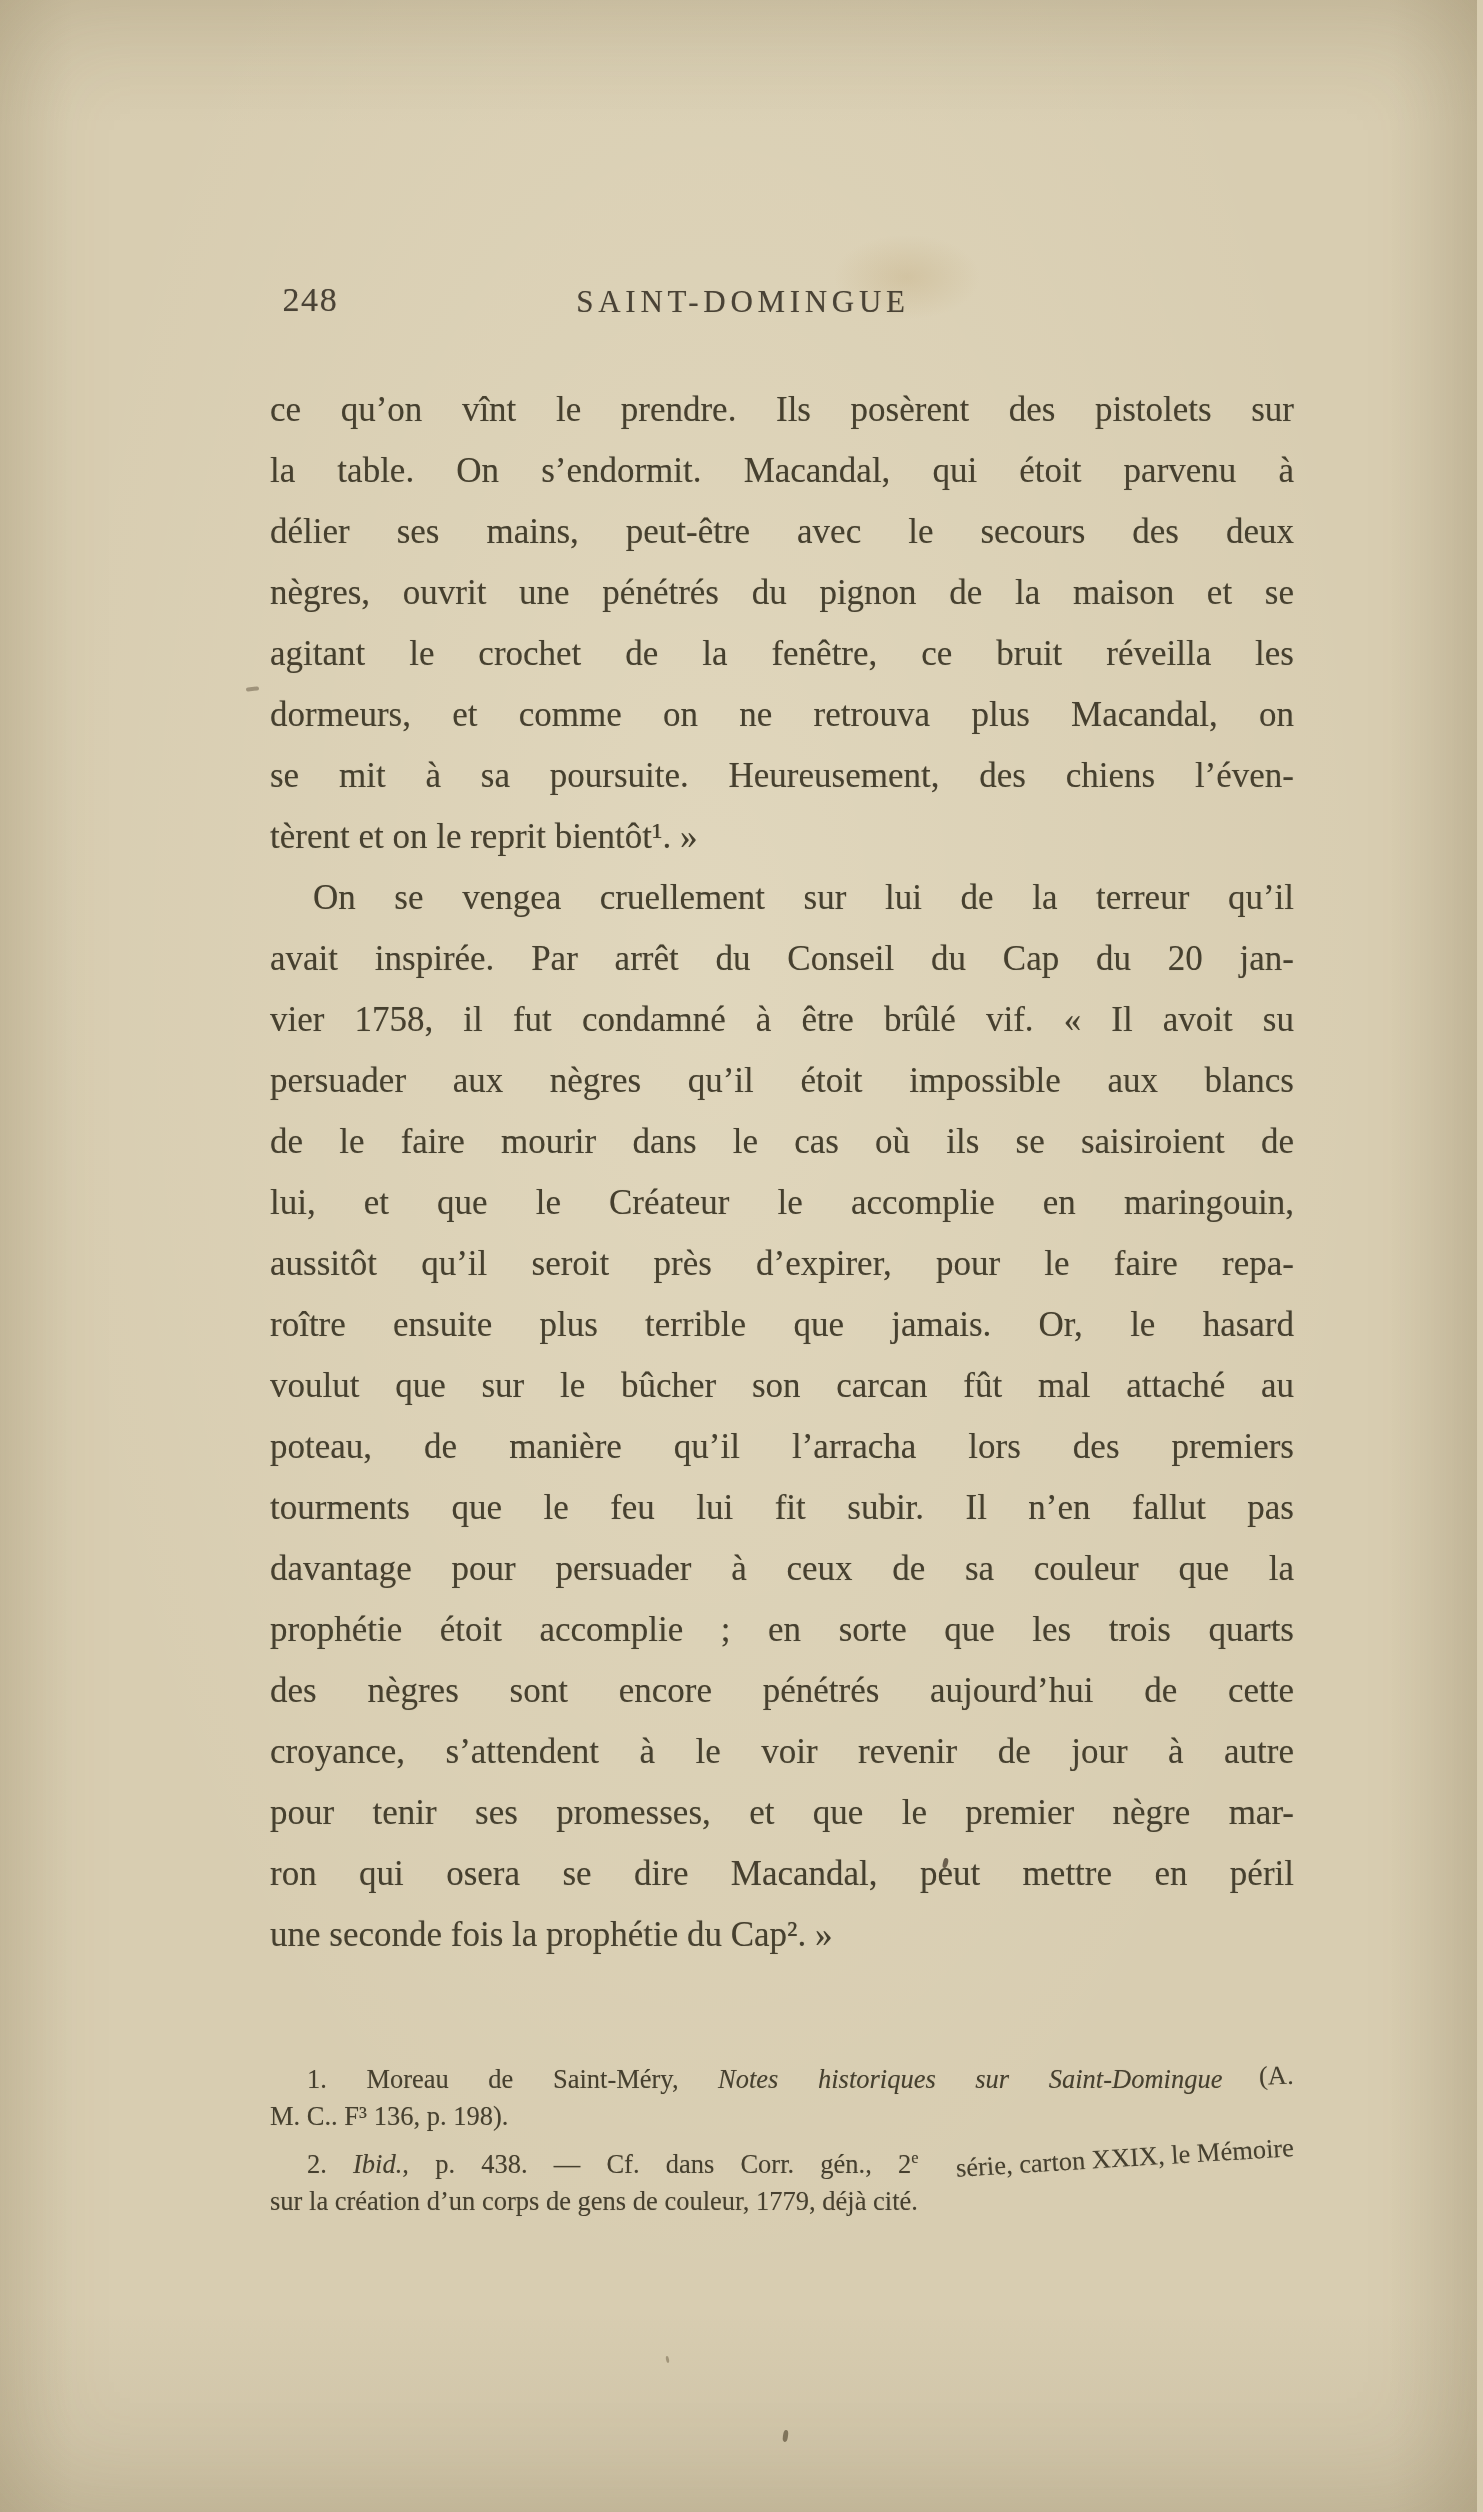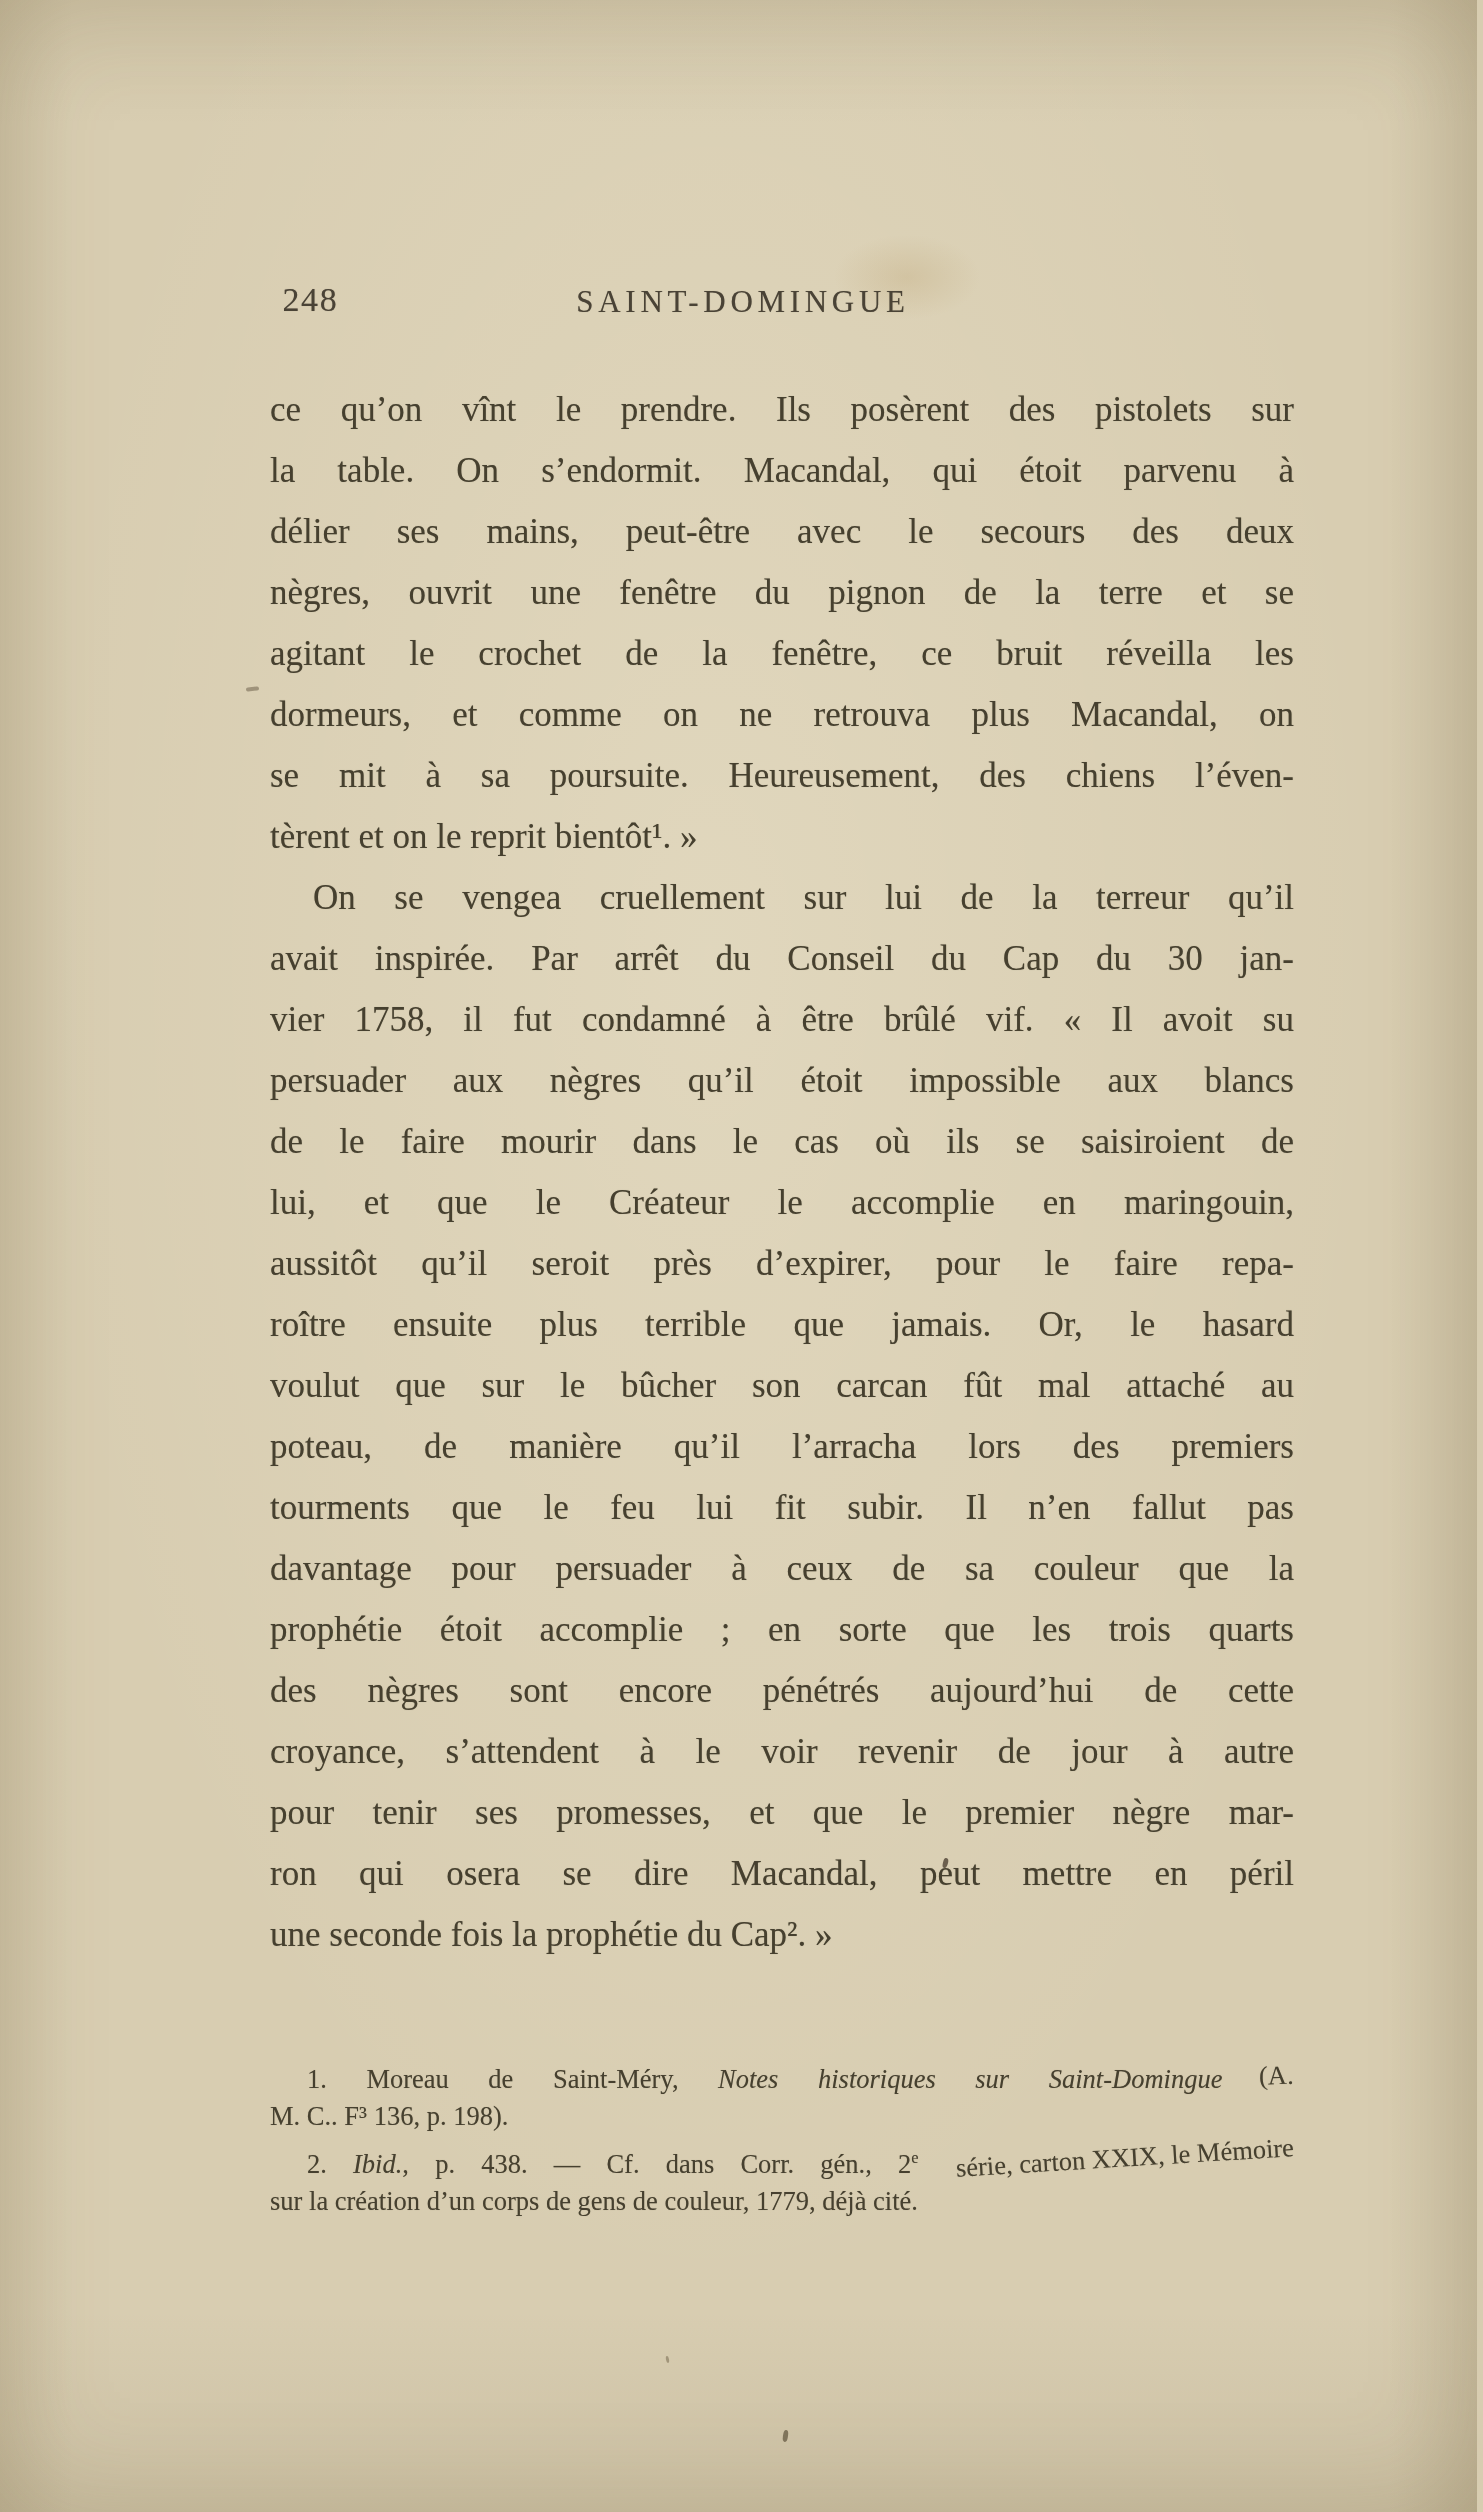--- a/index.html
+++ b/index.html
@@ -165,28 +165,28 @@
     <span class="page-number">248</span>
     <span class="running-title">SAINT-DOMINGUE</span>
   </div>
 
   <div class="margin-mark"></div>
 
   <div class="body-text">
     <div class="jline">ce qu’on vînt le prendre. Ils posèrent des pistolets sur</div>
     <div class="jline">la table. On s’endormit. Macandal, qui étoit parvenu à</div>
     <div class="jline">délier ses mains, peut-être avec le secours des deux</div>
-    <div class="jline">nègres, ouvrit une fenêtre du pignon de la terre et se</div>
+    <div class="jline">nègres, ouvrit une pénétrés du pignon de la maison et se</div>
     <div class="jline">agitant le crochet de la fenêtre, ce bruit réveilla les</div>
     <div class="jline">dormeurs, et comme on ne retrouva plus Macandal, on</div>
     <div class="jline">se mit à sa poursuite. Heureusement, des chiens l’éven-</div>
     <div class="jline end">tèrent et on le reprit bientôt¹. »</div>
 
     <div class="jline indent">On se vengea cruellement sur lui de la terreur qu’il</div>
-    <div class="jline">avait inspirée. Par arrêt du Conseil du Cap du 30 jan-</div>
+    <div class="jline">avait inspirée. Par arrêt du Conseil du Cap du 20 jan-</div>
     <div class="jline">vier 1758, il fut condamné à être brûlé vif. « Il avoit su</div>
     <div class="jline">persuader aux nègres qu’il étoit impossible aux blancs</div>
     <div class="jline">de le faire mourir dans le cas où ils se saisiroient de</div>
     <div class="jline">lui, et que le Créateur le accomplie en maringouin,</div>
     <div class="jline">aussitôt qu’il seroit près d’expirer, pour le faire repa-</div>
     <div class="jline">roître ensuite plus terrible que jamais. Or, le hasard</div>
     <div class="jline">voulut que sur le bûcher son carcan fût mal attaché au</div>
     <div class="jline">poteau, de manière qu’il l’arracha lors des premiers</div>
     <div class="jline">tourments que le feu lui fit subir. Il n’en fallut pas</div>
     <div class="jline">davantage pour persuader à ceux de sa couleur que la</div>

